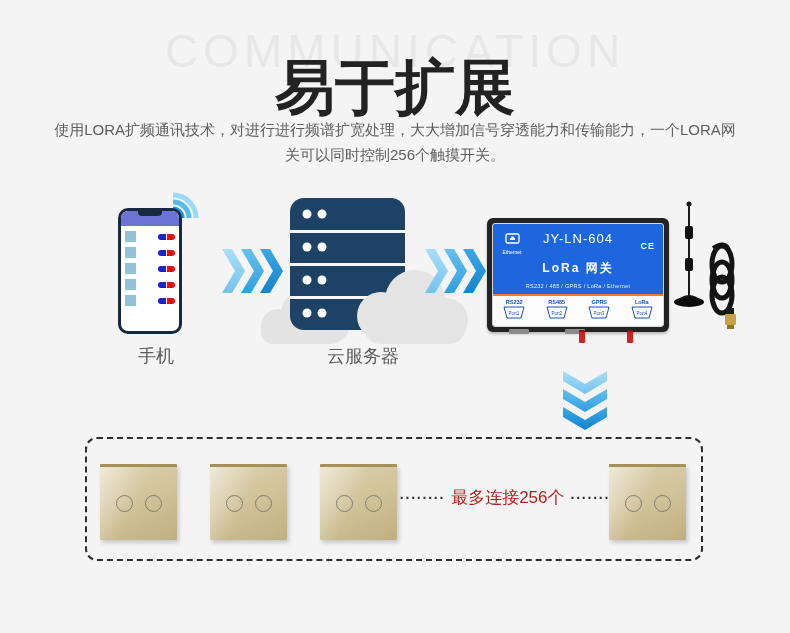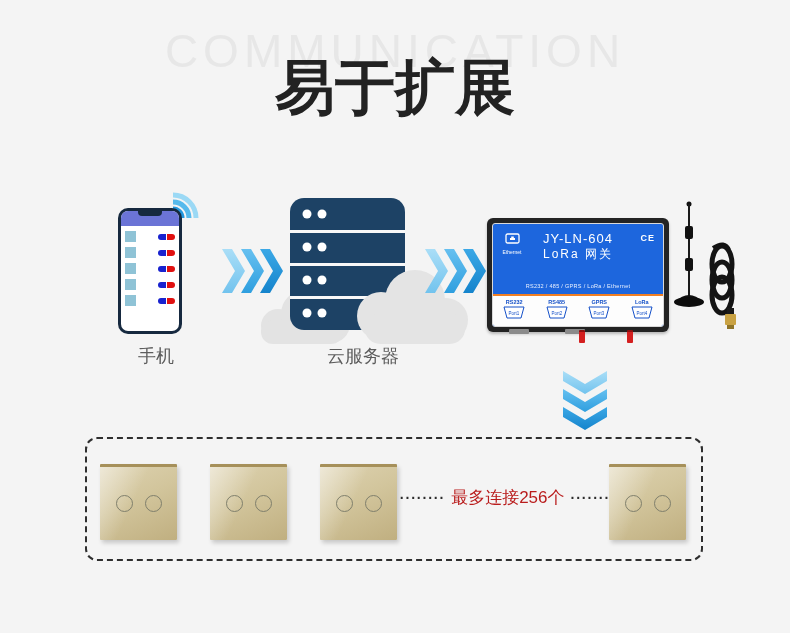--- a/index.html
+++ b/index.html
@@ -42,22 +42,22 @@
   .server-group { position:absolute; left:253px; top:194px; }
 
   
   .gw-group { position:absolute; left:487px; top:216px; width:255px; height:134px; }
   .gw-device { position:absolute; left:0; top:2px; width:182px; height:114px;
     background:#232323; border-radius:6px; padding:5px; box-shadow:0 2px 3px rgba(0,0,0,.25); }
   .gw-panel { position:relative; width:100%; height:100%; border-radius:3px; overflow:hidden;
     display:flex; flex-direction:column; border:1px solid #d9d9d9; background:#1d66dd; }
   .gw-top { position:relative; flex:1; text-align:center; color:#fff; }
   .gw-model { margin-top:7px; font-size:13px; font-weight:normal; letter-spacing:1px; }
-  .gw-name { margin-top:0; font-size:12px; font-weight:normal; letter-spacing:2px; }
-  .gw-ce { position:absolute; right:8px; top:9px; font-size:9px; font-weight:bold; letter-spacing:1px; }
+  .gw-name { margin-top:14px; font-size:12px; font-weight:bold; letter-spacing:2px; }
+  .gw-ce { position:absolute; right:8px; top:17px; font-size:9px; font-weight:bold; letter-spacing:1px; }
   .gw-eth { position:absolute; left:5px; top:6px; width:28px; text-align:center; }
   .gw-eth-label { font-size:5px; color:#fff; margin-top:1px; }
   .gw-if { position:absolute; bottom:5px; left:0; width:100%; font-size:5.5px; color:#eaf1ff; letter-spacing:.3px; }
   .gw-divider { height:2px; background:#f07f23; }
   .gw-ports { height:30px; background:#fdfdfd; display:flex; justify-content:space-around; align-items:center; }
   .gw-port { text-align:center; }
   .gw-port-label { font-size:5.5px; font-weight:bold; color:#1450c8; }
   .gw-foot { position:absolute; top:111px; width:20px; height:5px; background:#8b8b8b; border-radius:1px; }
   .gw-sma { position:absolute; top:112px; width:6px; height:13px; background:#d41f1f; border-radius:1px;
     border-top:2px solid #8e1010; }
@@ -77,20 +77,21 @@
   .dots { font-size:14px; font-weight:bold; color:#2c2c2c; letter-spacing:1px; }
   .max-text { font-size:17px; color:#b91c1c; white-space:nowrap; }
 </style>
 </head>
 <body>
 
 <div class="page">
 
   <div class="watermark">COMMUNICATION</div>
   <h1 class="title">易于扩展</h1>
+  <p class="desc">使用LORA扩频通讯技术，对进行进行频谱扩宽处理，大大增加信号穿透能力和传输能力，一个LORA网关可以同时控制256个触摸开关。</p>
 
   <div class="phone-group">
     <svg class="wifi" width="38" height="38" viewBox="0 0 38 38">
       <path d="M5,9 A 23,23 0 0 1 28,32" fill="none" stroke="#9bd9f5" stroke-width="5"></path>
       <path d="M5,16 A 16,16 0 0 1 21,32" fill="none" stroke="#57baec" stroke-width="5"></path>
       <path d="M5,23 A 9,9 0 0 1 14,32" fill="none" stroke="#2397dd" stroke-width="5"></path>
     </svg>
     <div class="phone-body">
       <div class="phone-screen">
         <div class="phone-header"></div>

